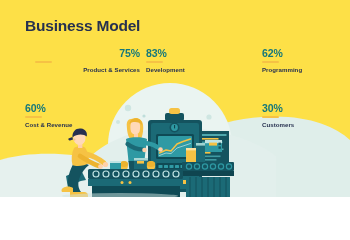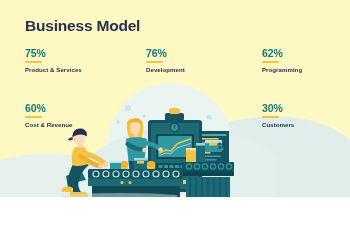--- a/index.html
+++ b/index.html
@@ -6,21 +6,21 @@
   body{
     width:350px;height:197px;overflow:hidden;
     background:#ffffff;
     font-family:"Liberation Sans", sans-serif;
     position:relative;
   }
   #slide{
     position:absolute;inset:0;
     width:350px;height:197px;
     overflow:hidden;
-    background:#fef9c3;
+    background:#fde047;
   }
   
   .bg-layer{position:absolute;inset:0;width:100%;height:100%;}
   
   .title{
     position:absolute;left:25px;top:17px;
     font-size:15.5px;font-weight:bold;letter-spacing:-0.2px;
     color:#26304f;
     white-space:nowrap;
   }
@@ -40,21 +40,21 @@
     margin-top:2px;margin-bottom:3px;
     border-radius:1px;
   }
   .stat .lbl{
     font-size:6.1px;font-weight:bold;
     color:#26304f;
     letter-spacing:0.05px;
     line-height:8px;
     white-space:nowrap;
   }
-  .s0{left:25px;top:48px;}
+  .s0{left:35px;top:48px;text-align:right;}
   .s1{left:146px;top:48px;}
   .s2{left:262px;top:48px;}
   .s3{left:25px;top:103px;}
   .s4{left:262px;top:103px;}
   
   #illo{position:absolute;left:0;top:0;width:350px;height:197px;pointer-events:none;}
 </style>
 </head>
 <body>
 
@@ -255,21 +255,21 @@
 
   <div class="title">Business Model</div>
 
   <div class="stat s0">
     <div class="pct">75%</div>
     <div class="rule"></div>
     <div class="lbl">Product &amp; Services</div>
   </div>
 
   <div class="stat s1">
-    <div class="pct">76%</div>
+    <div class="pct">83%</div>
     <div class="rule"></div>
     <div class="lbl">Development</div>
   </div>
 
   <div class="stat s2">
     <div class="pct">62%</div>
     <div class="rule"></div>
     <div class="lbl">Programming</div>
   </div>
 

